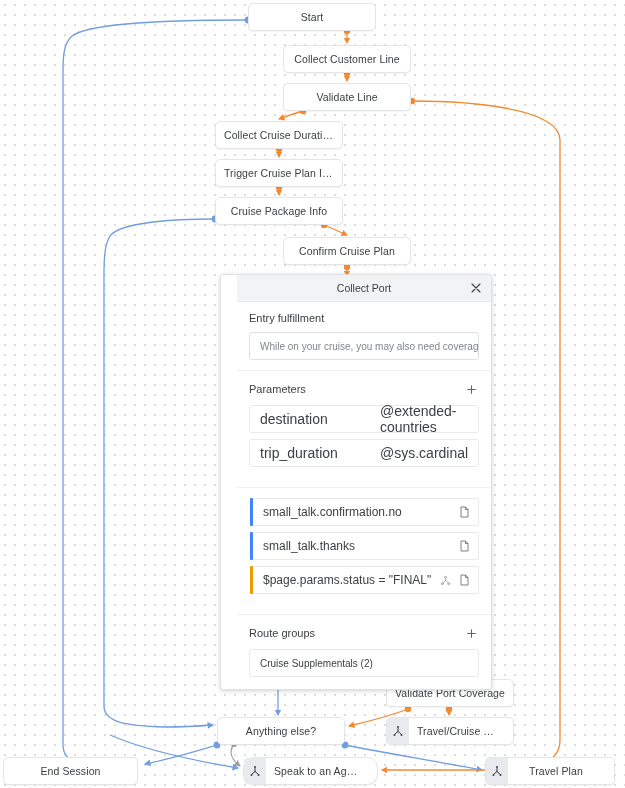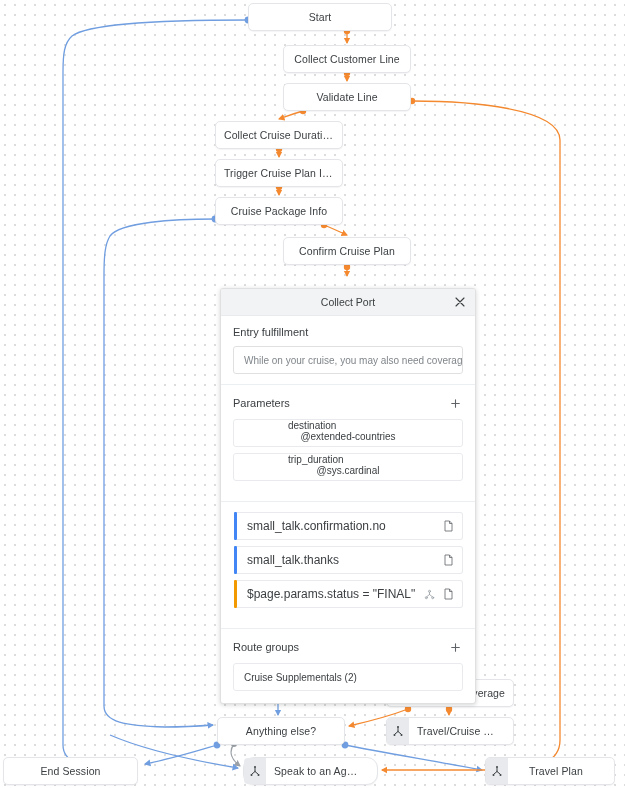--- a/index.html
+++ b/index.html
@@ -44,30 +44,31 @@
     background: #e8eaed;
     border-radius: 4px 0 0 4px;
     display:flex; align-items:center; justify-content:center;
   }
   .node .nlabel { flex: 1; text-align: center; padding: 0 8px; overflow: hidden; text-overflow: ellipsis; }
   .node.has-icon .nlabel { text-align: center; padding-right: 18px; }
 
   
   #panel {
     position: absolute;
-    left: 220px; top: 288px;
+    left: 220px; top: 274px;
     width: 254px;
     background: #ffffff;
     border: 1px solid #e0e0e0;
     border-radius: 3px;
     box-shadow: 0 1px 4px rgba(60,64,67,0.22);
     font-size: 10.5px;
     color: #3c4043;
     overflow: hidden;
     z-index: 50;
+    padding-left: 16px;
   }
   #panel-header {
     height: 26px;
     background: #f1f3f4;
     display: flex; align-items: center; justify-content: center;
     position: relative;
     border-bottom: 1px solid #e8eaed;
   }
   #panel-title { font-size: 10.5px; color: #3c4043; }
   #panel-close {
@@ -100,22 +101,21 @@
     overflow: hidden; white-space: nowrap;
   }
   .row-box {
     border: 1px solid #e8eaed;
     border-radius: 3px;
     height: 26px;
     display: flex; align-items: center;
     padding: 0 10px;
     margin-bottom: 6px;
     background: #fff;
-    font-size: 10px;
-    flex-direction: column;
+    font-size: 14px;
   }
   .row-box .rb-key { flex: 0 0 auto; color: #3c4043; width: 120px; }
   .row-box .rb-val { color: #3c4043; }
   .route-row {
     display: flex; align-items: center;
     border: 1px solid #e8eaed;
     border-left: none;
     border-radius: 0 3px 3px 0;
     height: 26px;
     margin-bottom: 6px;
@@ -213,21 +213,21 @@
 
       <path d="M345,745 C380,752 440,762 482,770" stroke="#709ee0" marker-end="url(#arrB)"></path>
       <circle cx="345" cy="745" r="3.4" fill="#709ee0" stroke="none"></circle>
 
       <path d="M110,735 C140,748 190,760 238,768" stroke="#709ee0" marker-end="url(#arrB)"></path>
 
       <path d="M560,770 C520,770 460,770 420,770 L382,770" stroke="#f4892f" marker-end="url(#arrO)"></path>
     </g>
   </svg>
 
-  <div class="node" style="left:248px;top:3px;width:144px;">
+  <div class="node" style="left:248px;top:3px;width:128px;">
     <span class="nlabel">Start</span>
   </div>
 
   <div class="node" style="left:283px;top:45px;width:128px;">
     <span class="nlabel">Collect Customer Line</span>
   </div>
 
   <div class="node" style="left:283px;top:83px;width:128px;">
     <span class="nlabel">Validate Line</span>
   </div>

